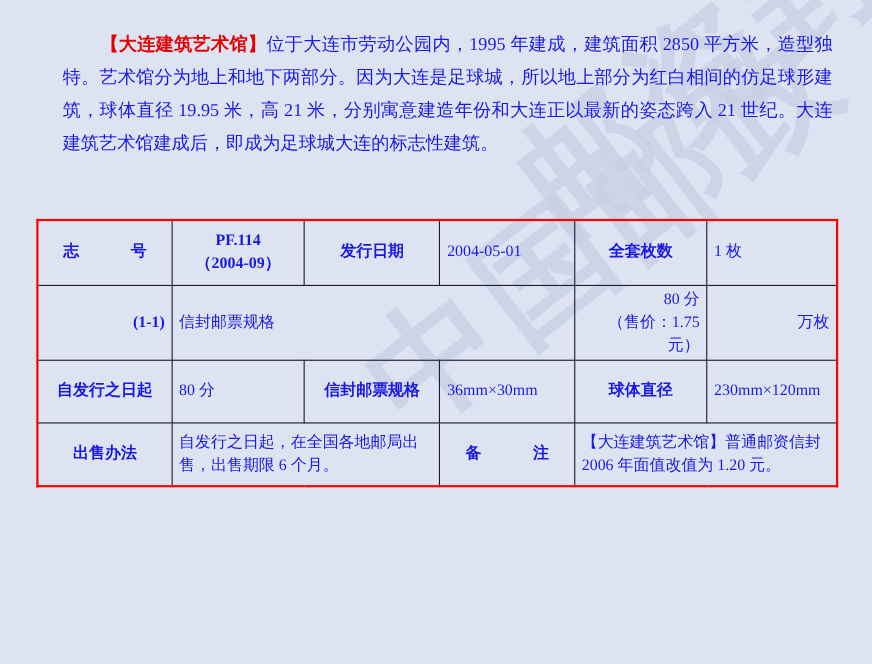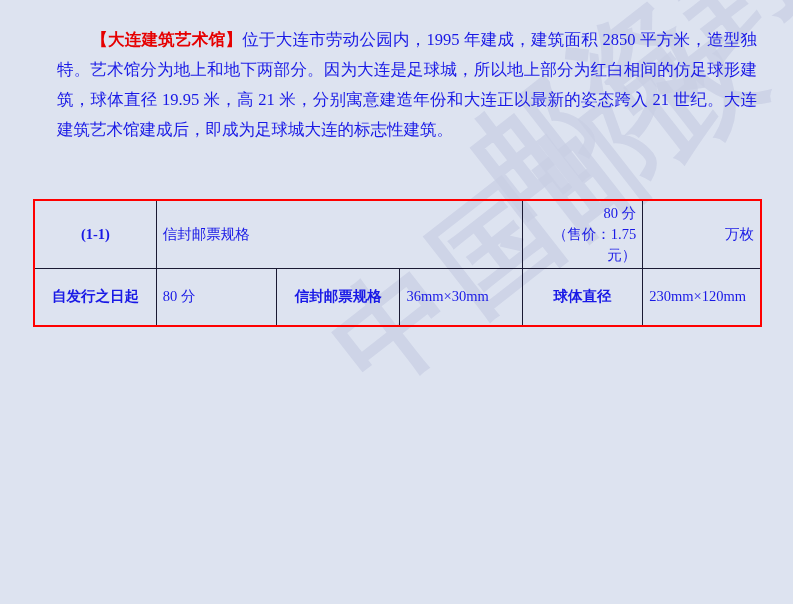--- a/index.html
+++ b/index.html
@@ -117,21 +117,21 @@
     font-weight: bold;
     text-align: center;
     font-size: 15px;
   }
   .lbl-sp { letter-spacing: 6px; text-indent: 6px; }
   .lbl-sp3 { letter-spacing: 9px; text-indent: 9px; }
 
   .c-mag { color: #ff00ff; font-weight: bold; text-align: center; line-height: 20px; }
   .c-red { color: #ff0000; }
   .c-red-b { color: #ff0000; font-weight: bold; }
-  .t-center { text-align: center; }
+  .t-center { text-align: right; }
   .t-right { text-align: right; }
 
   .col1 { width: 122px; }
   .col2 { width: 120px; }
   .col3 { width: 123px; }
   .col4 { width: 122px; }
   .col5 { width: 120px; }
   .col6 { width: 118px; }
 </style>
 </head>
@@ -150,33 +150,50 @@
   <table id="spec-table">
     <colgroup>
       <col class="col1">
         <col class="col2">
         <col class="col3">
       <col class="col4">
         <col class="col5">
         <col class="col6">
     </colgroup>
     <tbody>
+      <tr class="r1">
+        <td class="lbl lbl-sp">志　　号</td>
+        <td class="c-mag">
+          <div>PF.114</div>
+          <div>（2004-09）</div>
+        </td>
+        <td class="lbl">发行日期</td>
+        <td>2004-05-01</td>
+        <td class="lbl">全套枚数</td>
+        <td>1 枚</td>
+      </tr>
       <tr class="r2">
         <td class="c-red-b t-center">(1-1)</td>
         <td colspan="3" class="c-red">信封邮票规格</td>
         <td class="c-red t-right">
           <div>80 分</div>
           <div>（售价：1.75 元）</div>
         </td>
         <td class="c-red t-right">万枚</td>
       </tr>
       <tr class="r3">
         <td class="lbl">自发行之日起</td>
         <td>80 分</td>
         <td class="lbl">信封邮票规格</td>
         <td>36mm×30mm</td>
         <td class="lbl">球体直径</td>
         <td>230mm×120mm</td>
       </tr>
+      <tr class="r6">
+        <td class="lbl">出售办法</td>
+        <td colspan="2">自发行之日起，在全国各地邮局出售，出售期限 6 个月。</td>
+        <td class="lbl lbl-sp">备　　注</td>
+        <td colspan="2">【大连建筑艺术馆】普通邮资信封 2006 年面值改值为 1.20 元。</td>
+      </tr>
     </tbody>
   </table>
 
 </div>
 
 </body></html>

